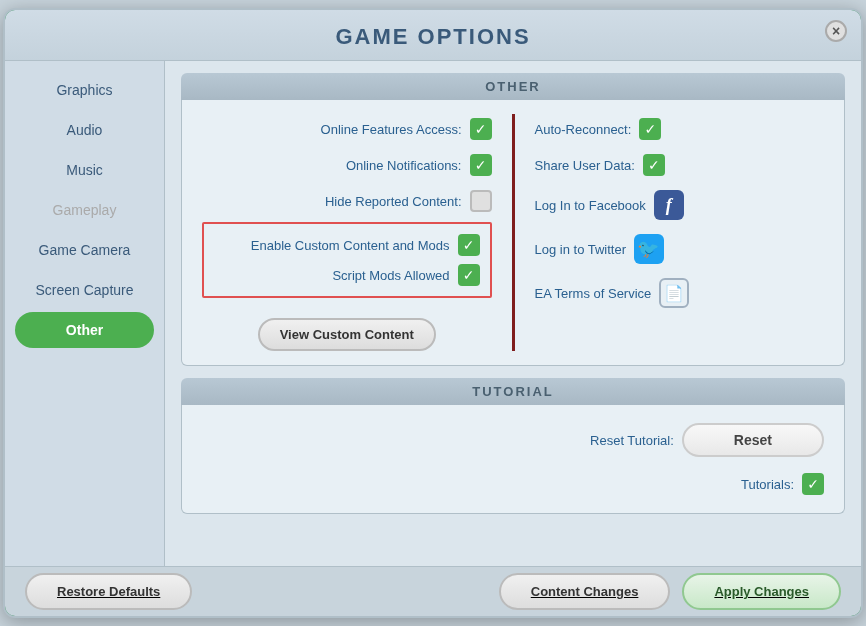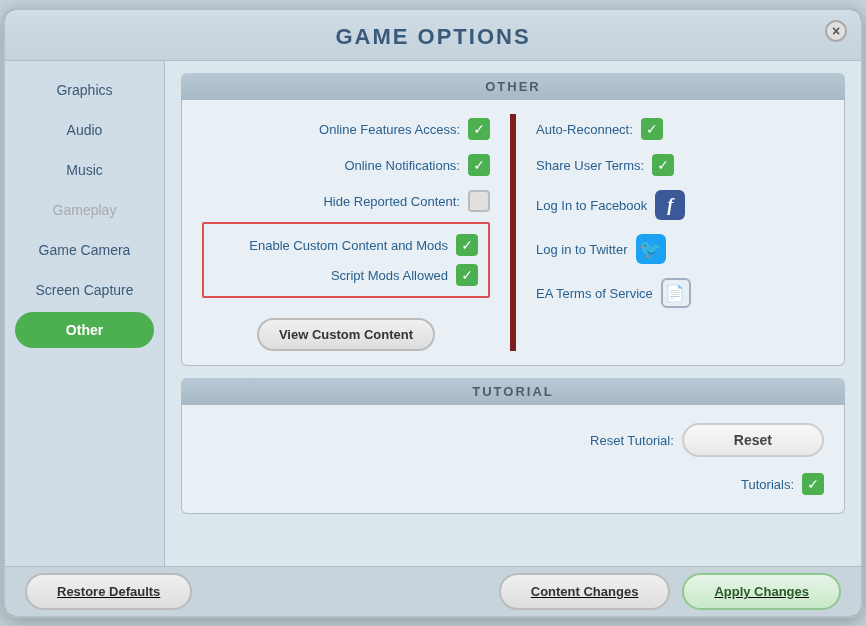--- a/index.html
+++ b/index.html
@@ -294,21 +294,21 @@
       <div class="sidebar-item">Screen Capture</div>
       <div class="sidebar-item active">Other</div>
     </div>
 
     <div class="main-content">
 
       <div class="section-header">Other</div>
       <div class="section-body">
         <div class="two-col-layout">
 
-          <div class="left-col" style="flex:1; padding-right:20px; border-right: 6px solid #7f1d1d;">
+          <div class="left-col" style="flex:1; padding-right:20px; border-right: 3px solid #7f1d1d;">
             <div class="option-row">
               <span class="option-label">Online Features Access:</span>
               <div class="checkbox-green">
                   <span>✓</span>
                 </div>
             </div>
             <div class="option-row">
               <span class="option-label">Online Notifications:</span>
               <div class="checkbox-green">
                   <span>✓</span>
@@ -339,21 +339,21 @@
           </div>
 
           <div class="right-col" style="flex:1; padding-left:20px;">
             <div class="option-right">
               <span class="option-label">Auto-Reconnect:</span>
               <div class="checkbox-green">
                   <span>✓</span>
                 </div>
             </div>
             <div class="option-right">
-              <span class="option-label">Share User Terms:</span>
+              <span class="option-label">Share User Data:</span>
               <div class="checkbox-green">
                   <span>✓</span>
                 </div>
             </div>
             <div class="option-right">
               <span class="option-label">Log In to Facebook</span>
               <div class="social-icon facebook-icon" style="font-weight:bold; font-style:italic; font-family:serif;">f</div>
             </div>
             <div class="option-right">
               <span class="option-label">Log in to Twitter</span>

